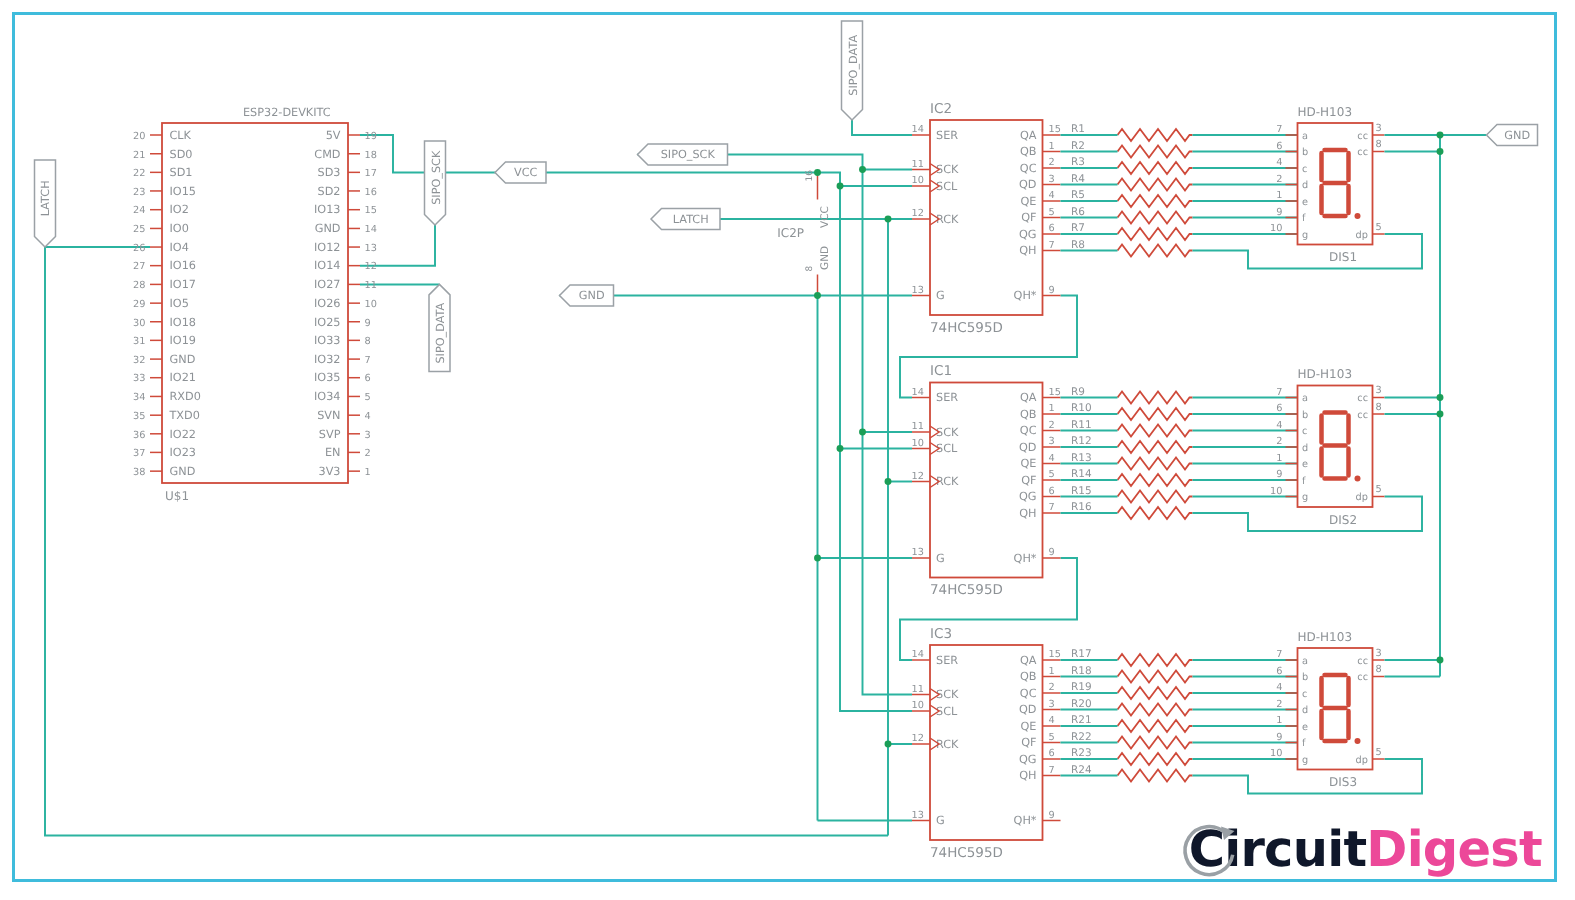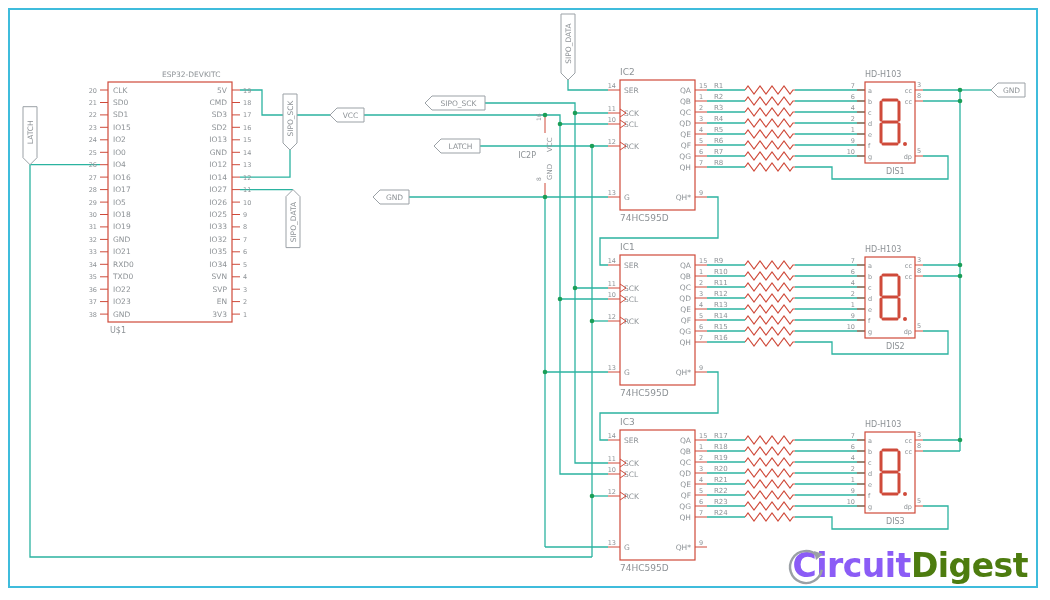--- a/index.html
+++ b/index.html
@@ -547,15 +547,15 @@
       <circle cx="960" cy="101" r="2.3" fill="#1b9e57"></circle>
       <circle cx="960" cy="265" r="2.3" fill="#1b9e57"></circle>
       <circle cx="960" cy="276" r="2.3" fill="#1b9e57"></circle>
       <circle cx="960" cy="440" r="2.3" fill="#1b9e57"></circle>
     </svg>
   <div id="logo">
     <svg class="swoosh" width="46" height="44">
       <path class="swoosh-arc" d="M33.3 10.7 A16 16 0 1 0 37.8 24.8" fill="none" stroke="#9aa0a5" stroke-width="2.4"></path>
       <polygon class="swoosh-head" points="39,9 30,6 32,15" fill="#9aa0a5"></polygon>
     </svg>
-    <span id="logo-circuit" style="color: #8b5cf6;">Circuit</span><span id="logo-digest" style="color: #4d7c0f;">Digest</span>
+    <span id="logo-circuit" style="color: #0f172a;">Circuit</span><span id="logo-digest" style="color: #ec4899;">Digest</span>
   </div>
 </div>
 
 </body></html>

